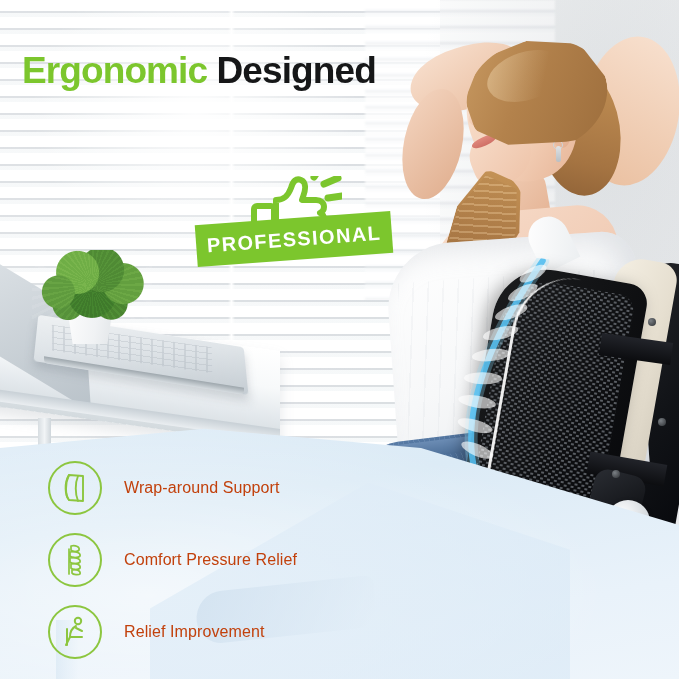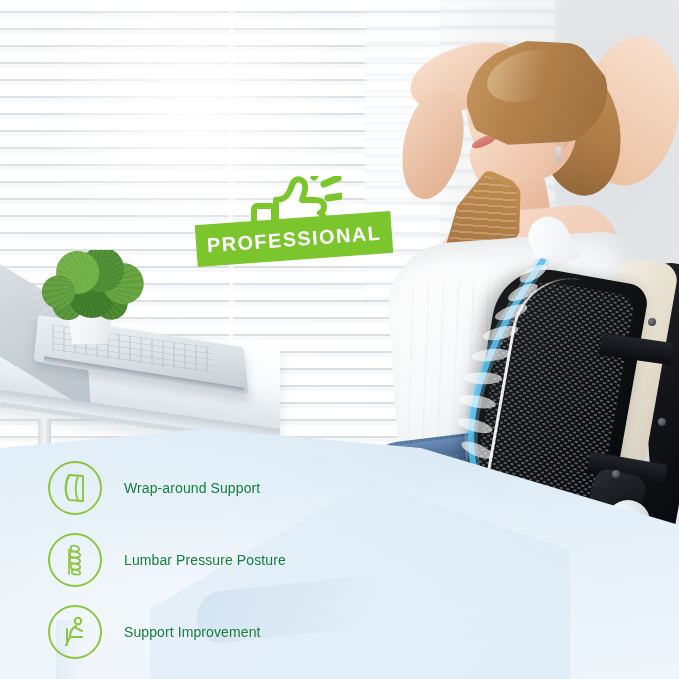--- a/index.html
+++ b/index.html
@@ -319,21 +319,21 @@
 
   
   .features { position:absolute; left:48px; top:452px; width:420px; }
   .feature { display:flex; align-items:center; height:72px; }
   .f-icon {
     width:54px; height:54px; flex:0 0 54px; border-radius:50%;
     border:2.1px solid #8cc63f; display:flex; align-items:center; justify-content:center;
   }
   .f-icon svg { width:34px; height:34px; display:block; }
   .f-label {
-    margin-left:22px; font-size:14px; color:#15803d; letter-spacing:.1px;
+    margin-left:22px; font-size:16px; color:#c2410c; letter-spacing:.1px;
   }
 </style>
 </head>
 <body>
 
 <div id="stage">
 
   <div class="wall"></div>
   <div class="wall-right"></div>
   <div class="blinds"></div>
@@ -425,20 +425,23 @@
     </svg>
   </div>
 
   <div class="blue-panel"></div>
   <div class="blue-panel-soft"></div>
   <div class="glass-wedge"></div>
   <div class="glass-chip"></div>
   <div class="glass-stem"></div>
 
   <div class="headline">
+    <div>
+      <span class="accent">Ergonomic</span><span> Designed</span>
+    </div>
   </div>
 
   <div class="badge">
     <div class="thumb">
       <svg viewBox="0 0 92 60" aria-hidden="true">
         <g stroke="#7cc62d" stroke-width="7" stroke-linecap="round">
           <line x1="74" y1="8" x2="88" y2="2"></line>
           <line x1="78" y1="22" x2="92" y2="20"></line>
           <line x1="64" y1="1" x2="70" y2="-8"></line>
         </g>
@@ -474,34 +477,34 @@
           <g fill="none" stroke="#8cc63f" stroke-width="1.7" stroke-linejoin="round" stroke-linecap="round">
             <path d="M13 3 C18 2 22 4 21 7 C20 9 14 9 13 7 Z"></path>
             <path d="M12 9 C18 8 23 10 22 13 C21 15 13 15 12 13 Z"></path>
             <path d="M12 15 C18 14 23 16 22 19 C21 21 13 21 12 19 Z"></path>
             <path d="M13 21 C19 20 23 22 22 25 C21 27 14 27 13 25 Z"></path>
             <path d="M14 27 C19 26 23 28 22 31 C21 32 15 32 14 30 Z"></path>
             <path d="M11 6 L11 31"></path>
           </g>
         </svg>
       </div>
-      <div class="f-label">Lumbar Pressure Posture</div>
+      <div class="f-label">Comfort Pressure Relief</div>
     </div>
 
     <div class="feature">
       <div class="f-icon">
         <svg viewBox="0 0 34 34" aria-hidden="true">
           <g fill="none" stroke="#8cc63f" stroke-width="2" stroke-linejoin="round" stroke-linecap="round">
             <circle cx="20" cy="6" r="3.2"></circle>
             <path d="M18 11 C14 13 12 17 12 22"></path>
             <path d="M12 22 L24 22"></path>
             <path d="M12 22 L8 30"></path>
             <path d="M18 13 L24 16"></path>
             <path d="M9 14 L9 30"></path>
           </g>
         </svg>
       </div>
-      <div class="f-label">Support Improvement</div>
+      <div class="f-label">Relief Improvement</div>
     </div>
 
   </div>
 
 </div>
 
 </body></html>

